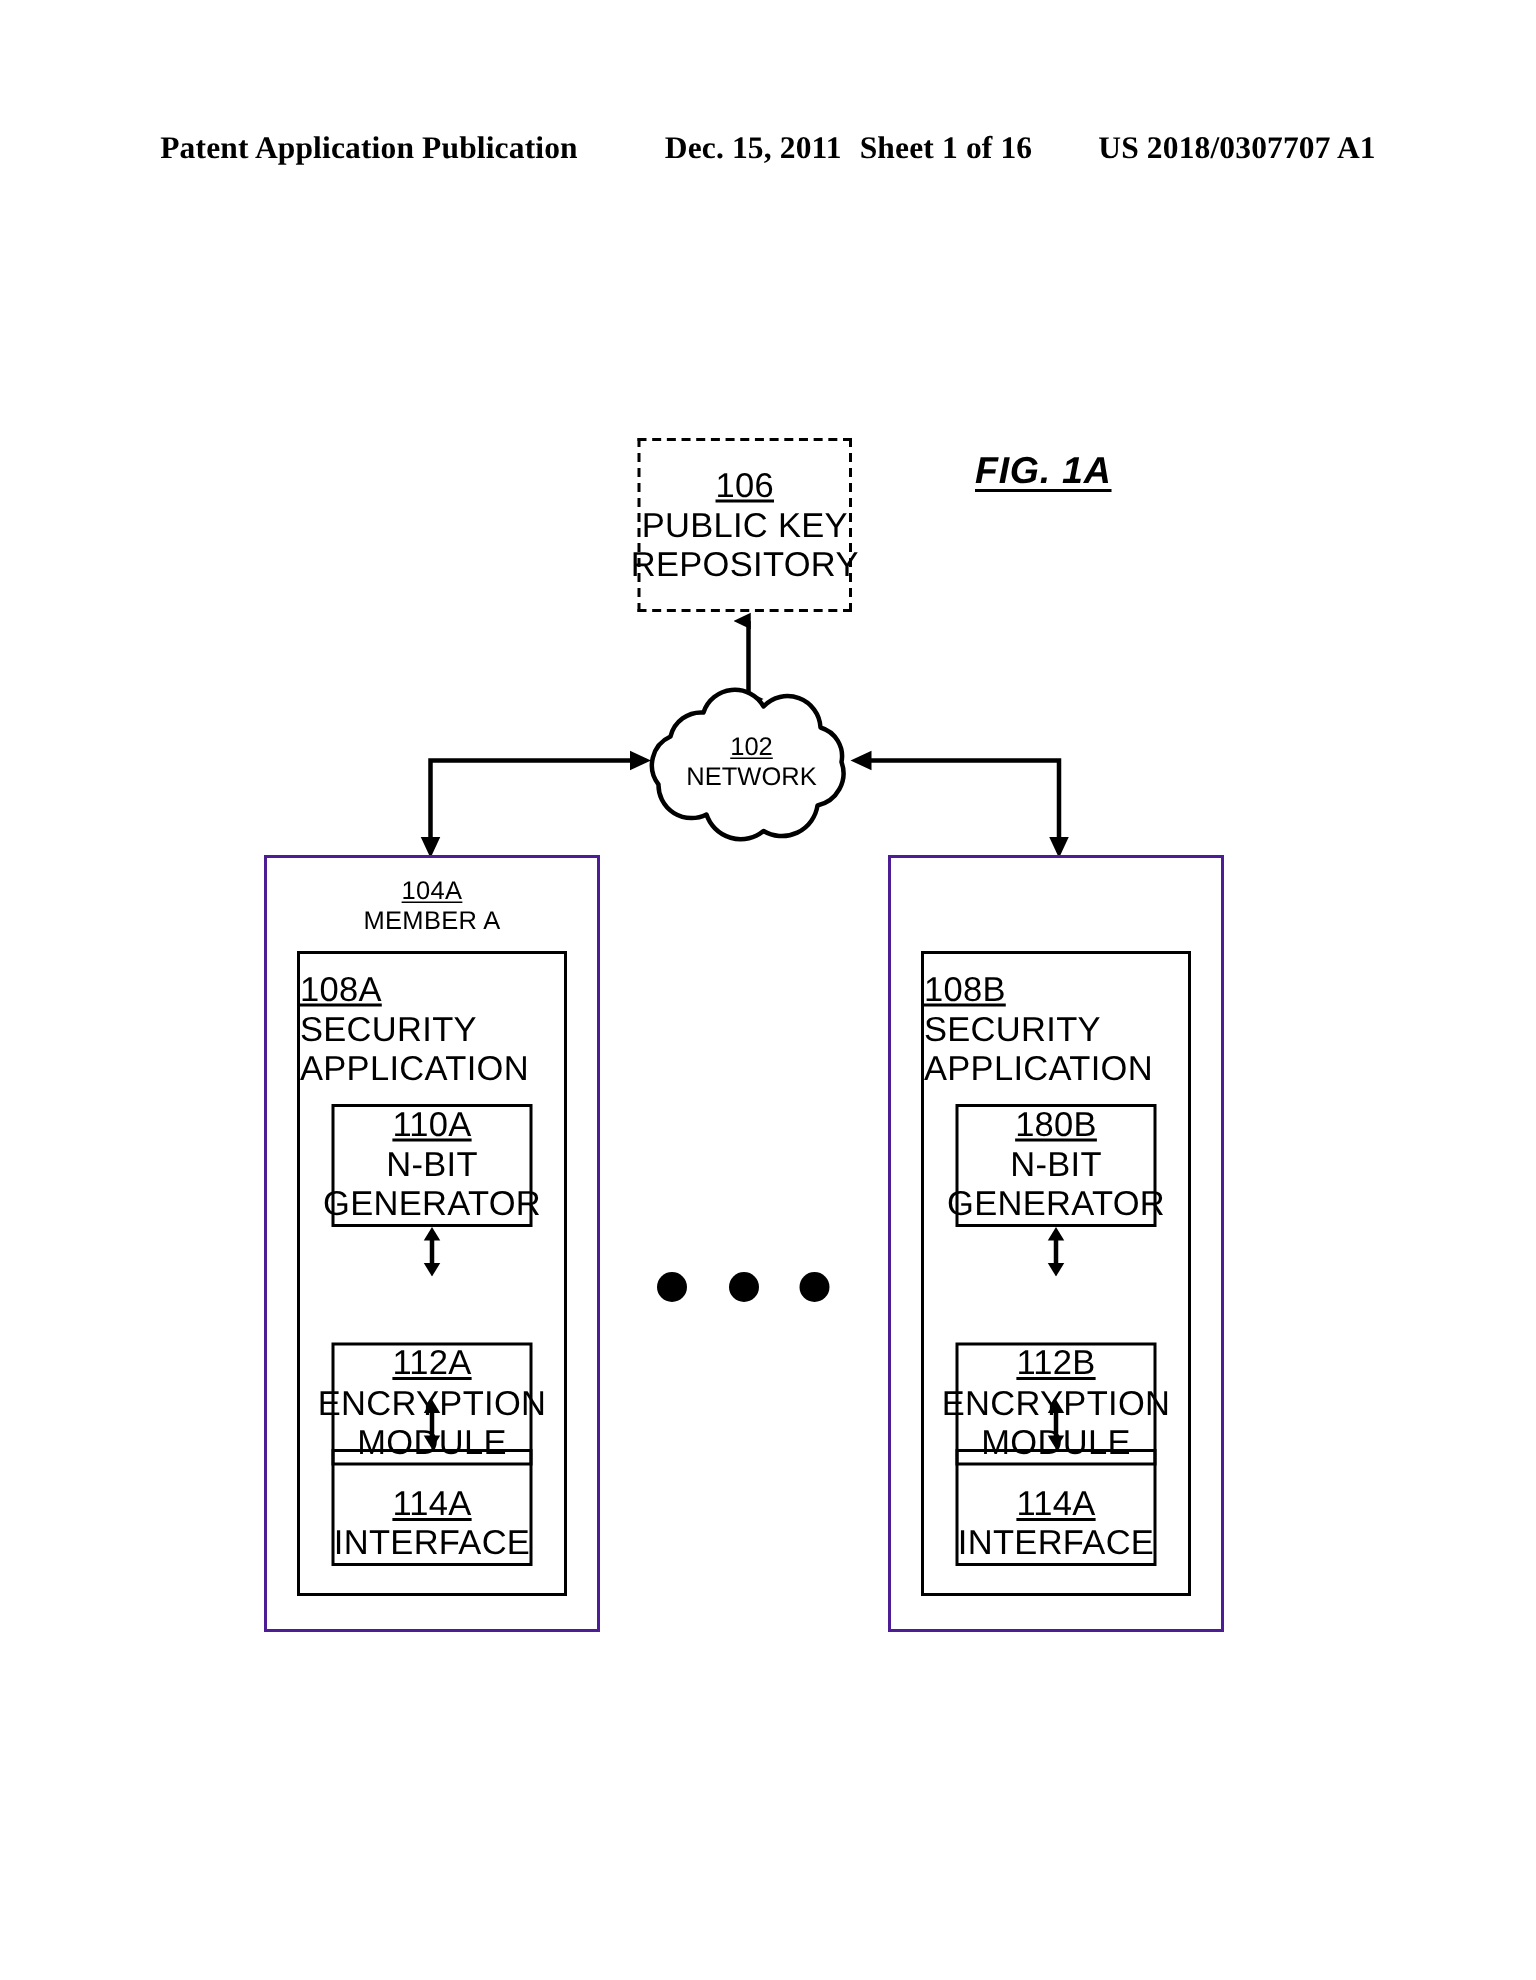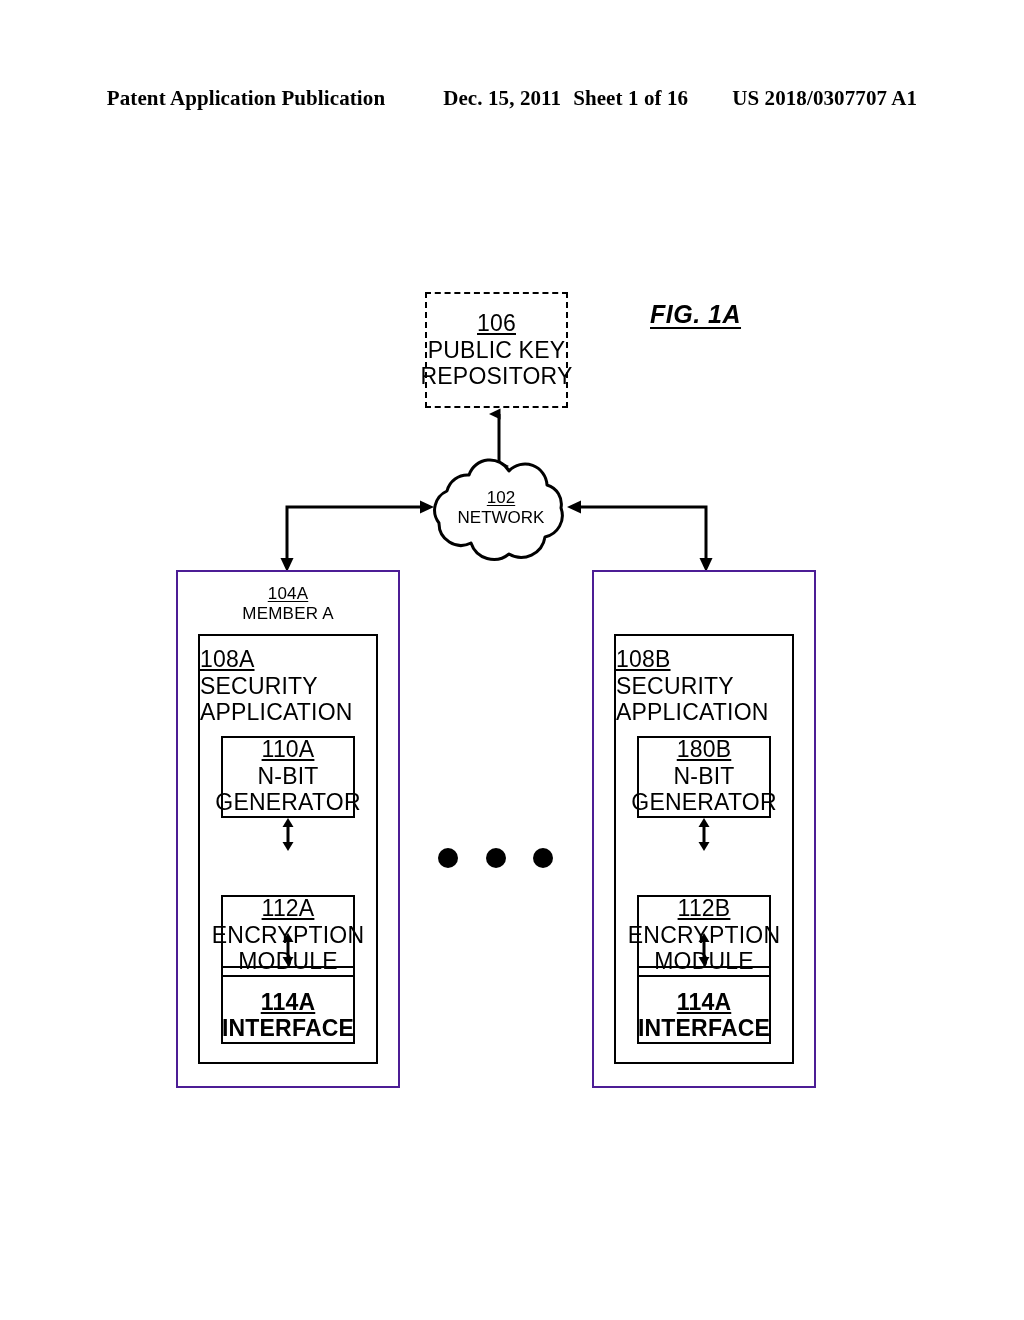--- a/index.html
+++ b/index.html
@@ -143,21 +143,21 @@
     left: 21px;
     right: 21px;
     border: 2px solid #000;
     box-sizing: border-box;
     display: flex;
     align-items: flex-end;
     justify-content: center;
   }
   .module.m1 { top: 100px;  height: 82px; }
   .module.m2 { top: 215px;  height: 82px; margin-top: 44px; }
-  .module.m3 { top: 330px;  height: 78px; font-weight: bold; }
+  .module.m3 { top: 330px;  height: 78px; }
 
   
   .dbl-arrow {
     position: absolute;
     left: 50%;
     transform: translateX(-50%);
     width: 14px;
   }
   .dbl-arrow.a1 { top: 182px; height: 33px; }
   .dbl-arrow.a2 { top: 297px; height: 33px; }

